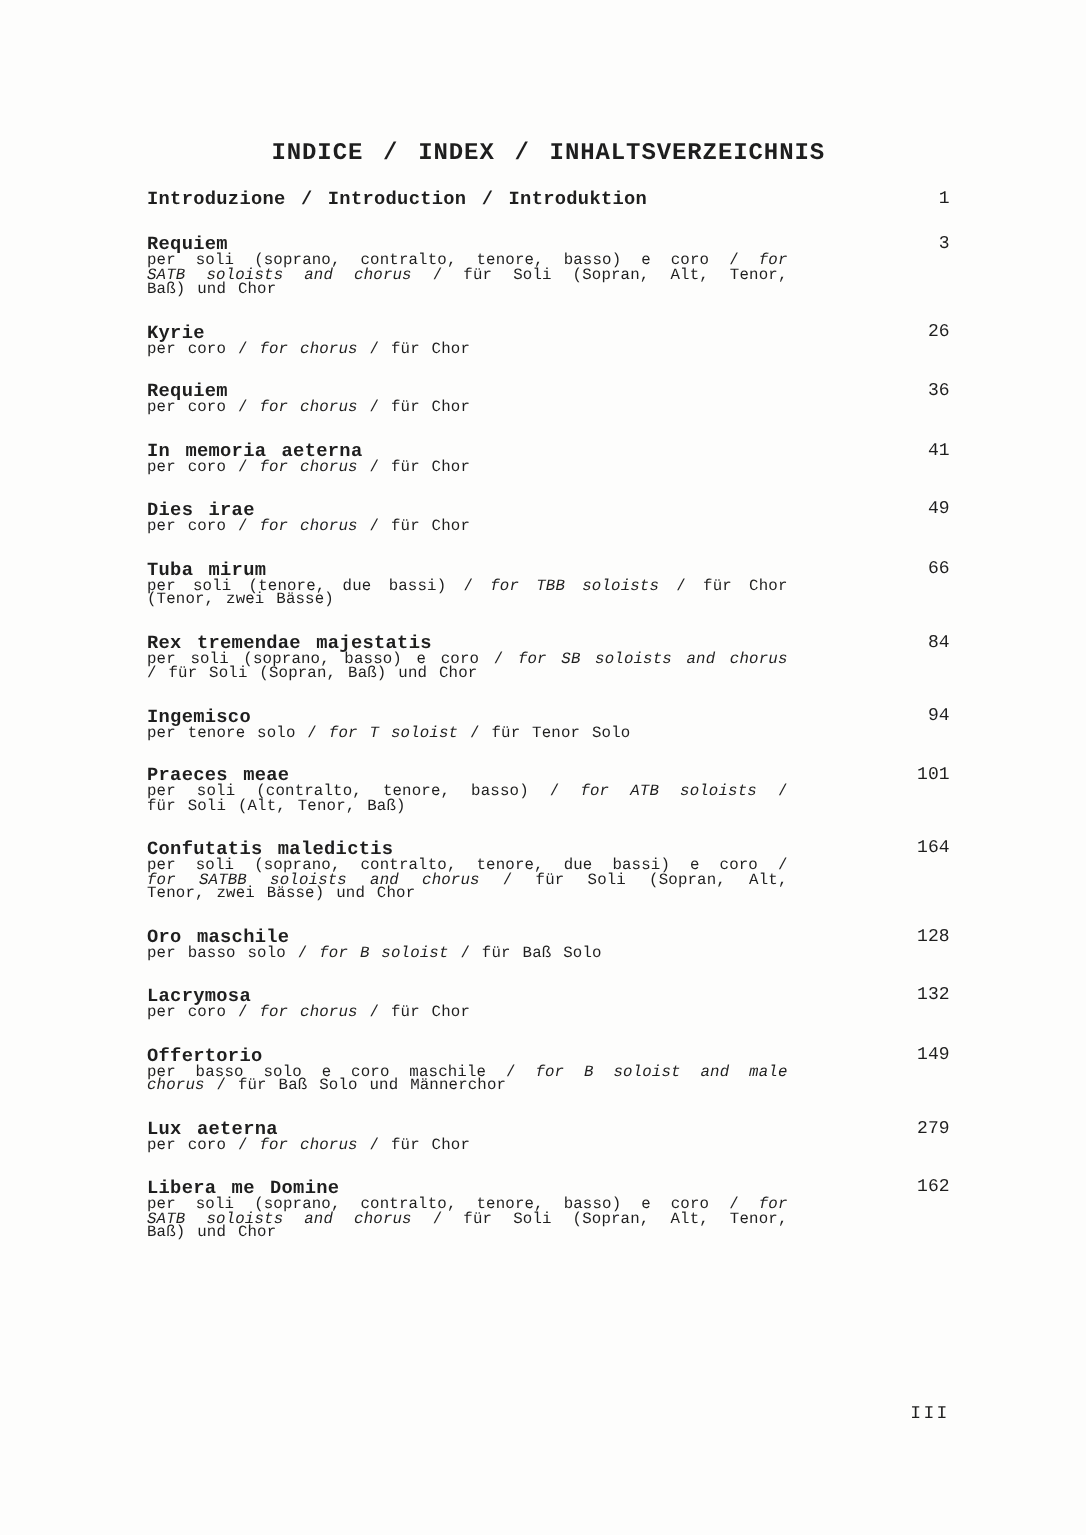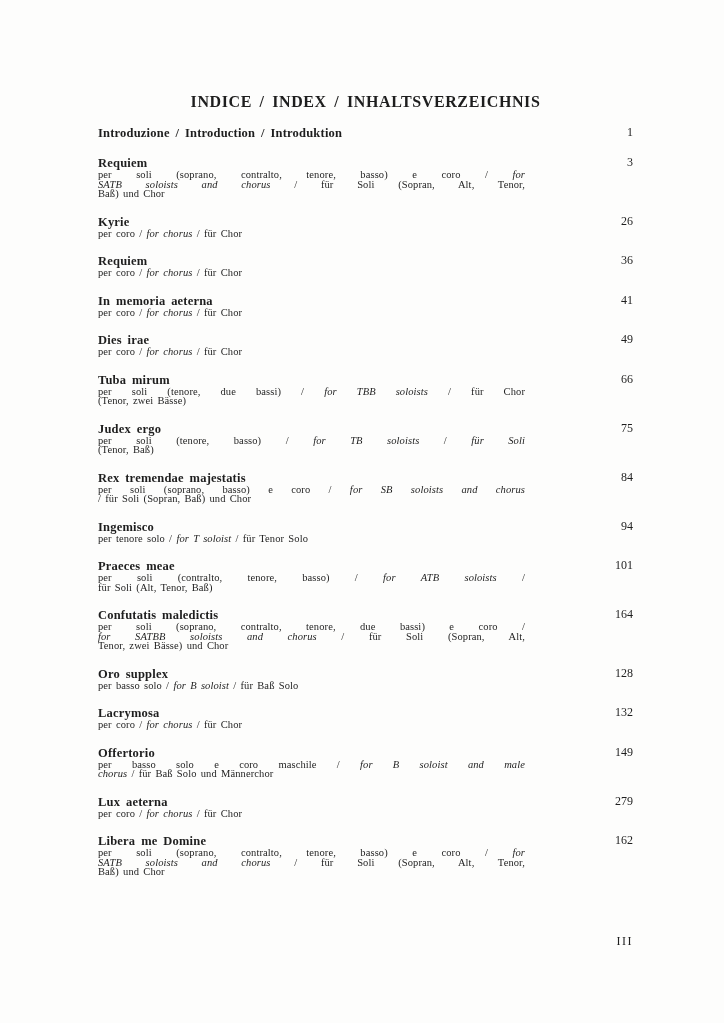--- a/index.html
+++ b/index.html
@@ -6,21 +6,21 @@
     margin: 0;
     padding: 0;
     background: #ffffff;
   }
   .page {
     position: relative;
     width: 724px;
     height: 1023px;
     background: #fdfdfc;
     color: #1e1e1e;
-    font-family: Liberation Serif, serif;
+    font-family: Liberation Mono, monospace;
     overflow: hidden;
   }
   .content {
     position: absolute;
     left: 98px;
     top: 94px;
     width: 535px;
   }
   .doc-title {
     font-size: 16px;
@@ -150,30 +150,20 @@
     <div class="entry-text">
       <div class="entry-title">Tuba mirum</div>
       <div class="entry-desc">
               <div class="desc-line just"><span>per soli (tenore, due bassi) / </span><span class="it">for TBB soloists</span><span> / für Chor</span></div>
               <div class="desc-line"><span>(Tenor, zwei Bässe)</span></div>
             </div>
     </div>
     <div class="entry-page">66</div>
   </div>
 
-  <div class="entry">
-    <div class="entry-text">
-      <div class="entry-title">Judex ergo</div>
-      <div class="entry-desc">
-              <div class="desc-line just"><span>per soli (tenore, basso) / </span><span class="it">for TB soloists</span><span> / </span><span class="it">für Soli</span></div>
-              <div class="desc-line"><span>(Tenor, Baß)</span></div>
-            </div>
-    </div>
-    <div class="entry-page">75</div>
-  </div>
 
   <div class="entry">
     <div class="entry-text">
       <div class="entry-title">Rex tremendae majestatis</div>
       <div class="entry-desc">
               <div class="desc-line just"><span>per soli (soprano, basso) e coro / </span><span class="it">for SB soloists and chorus</span></div>
               <div class="desc-line"><span>/ für Soli (Sopran, Baß) und Chor</span></div>
             </div>
     </div>
     <div class="entry-page">84</div>
@@ -207,21 +197,21 @@
               <div class="desc-line just"><span>per soli (soprano, contralto, tenore, due bassi) e coro /</span></div>
               <div class="desc-line just"><span class="it">for SATBB soloists and chorus</span><span> / für Soli (Sopran, Alt,</span></div>
               <div class="desc-line"><span>Tenor, zwei Bässe) und Chor</span></div>
             </div>
     </div>
     <div class="entry-page">164</div>
   </div>
 
   <div class="entry">
     <div class="entry-text">
-      <div class="entry-title">Oro supplex</div>
+      <div class="entry-title">Oro maschile</div>
       <div class="entry-desc">
               <div class="desc-line"><span>per basso solo / </span><span class="it">for B soloist</span><span> / für Baß Solo</span></div>
             </div>
     </div>
     <div class="entry-page">128</div>
   </div>
 
   <div class="entry">
     <div class="entry-text">
       <div class="entry-title">Lacrymosa</div>

